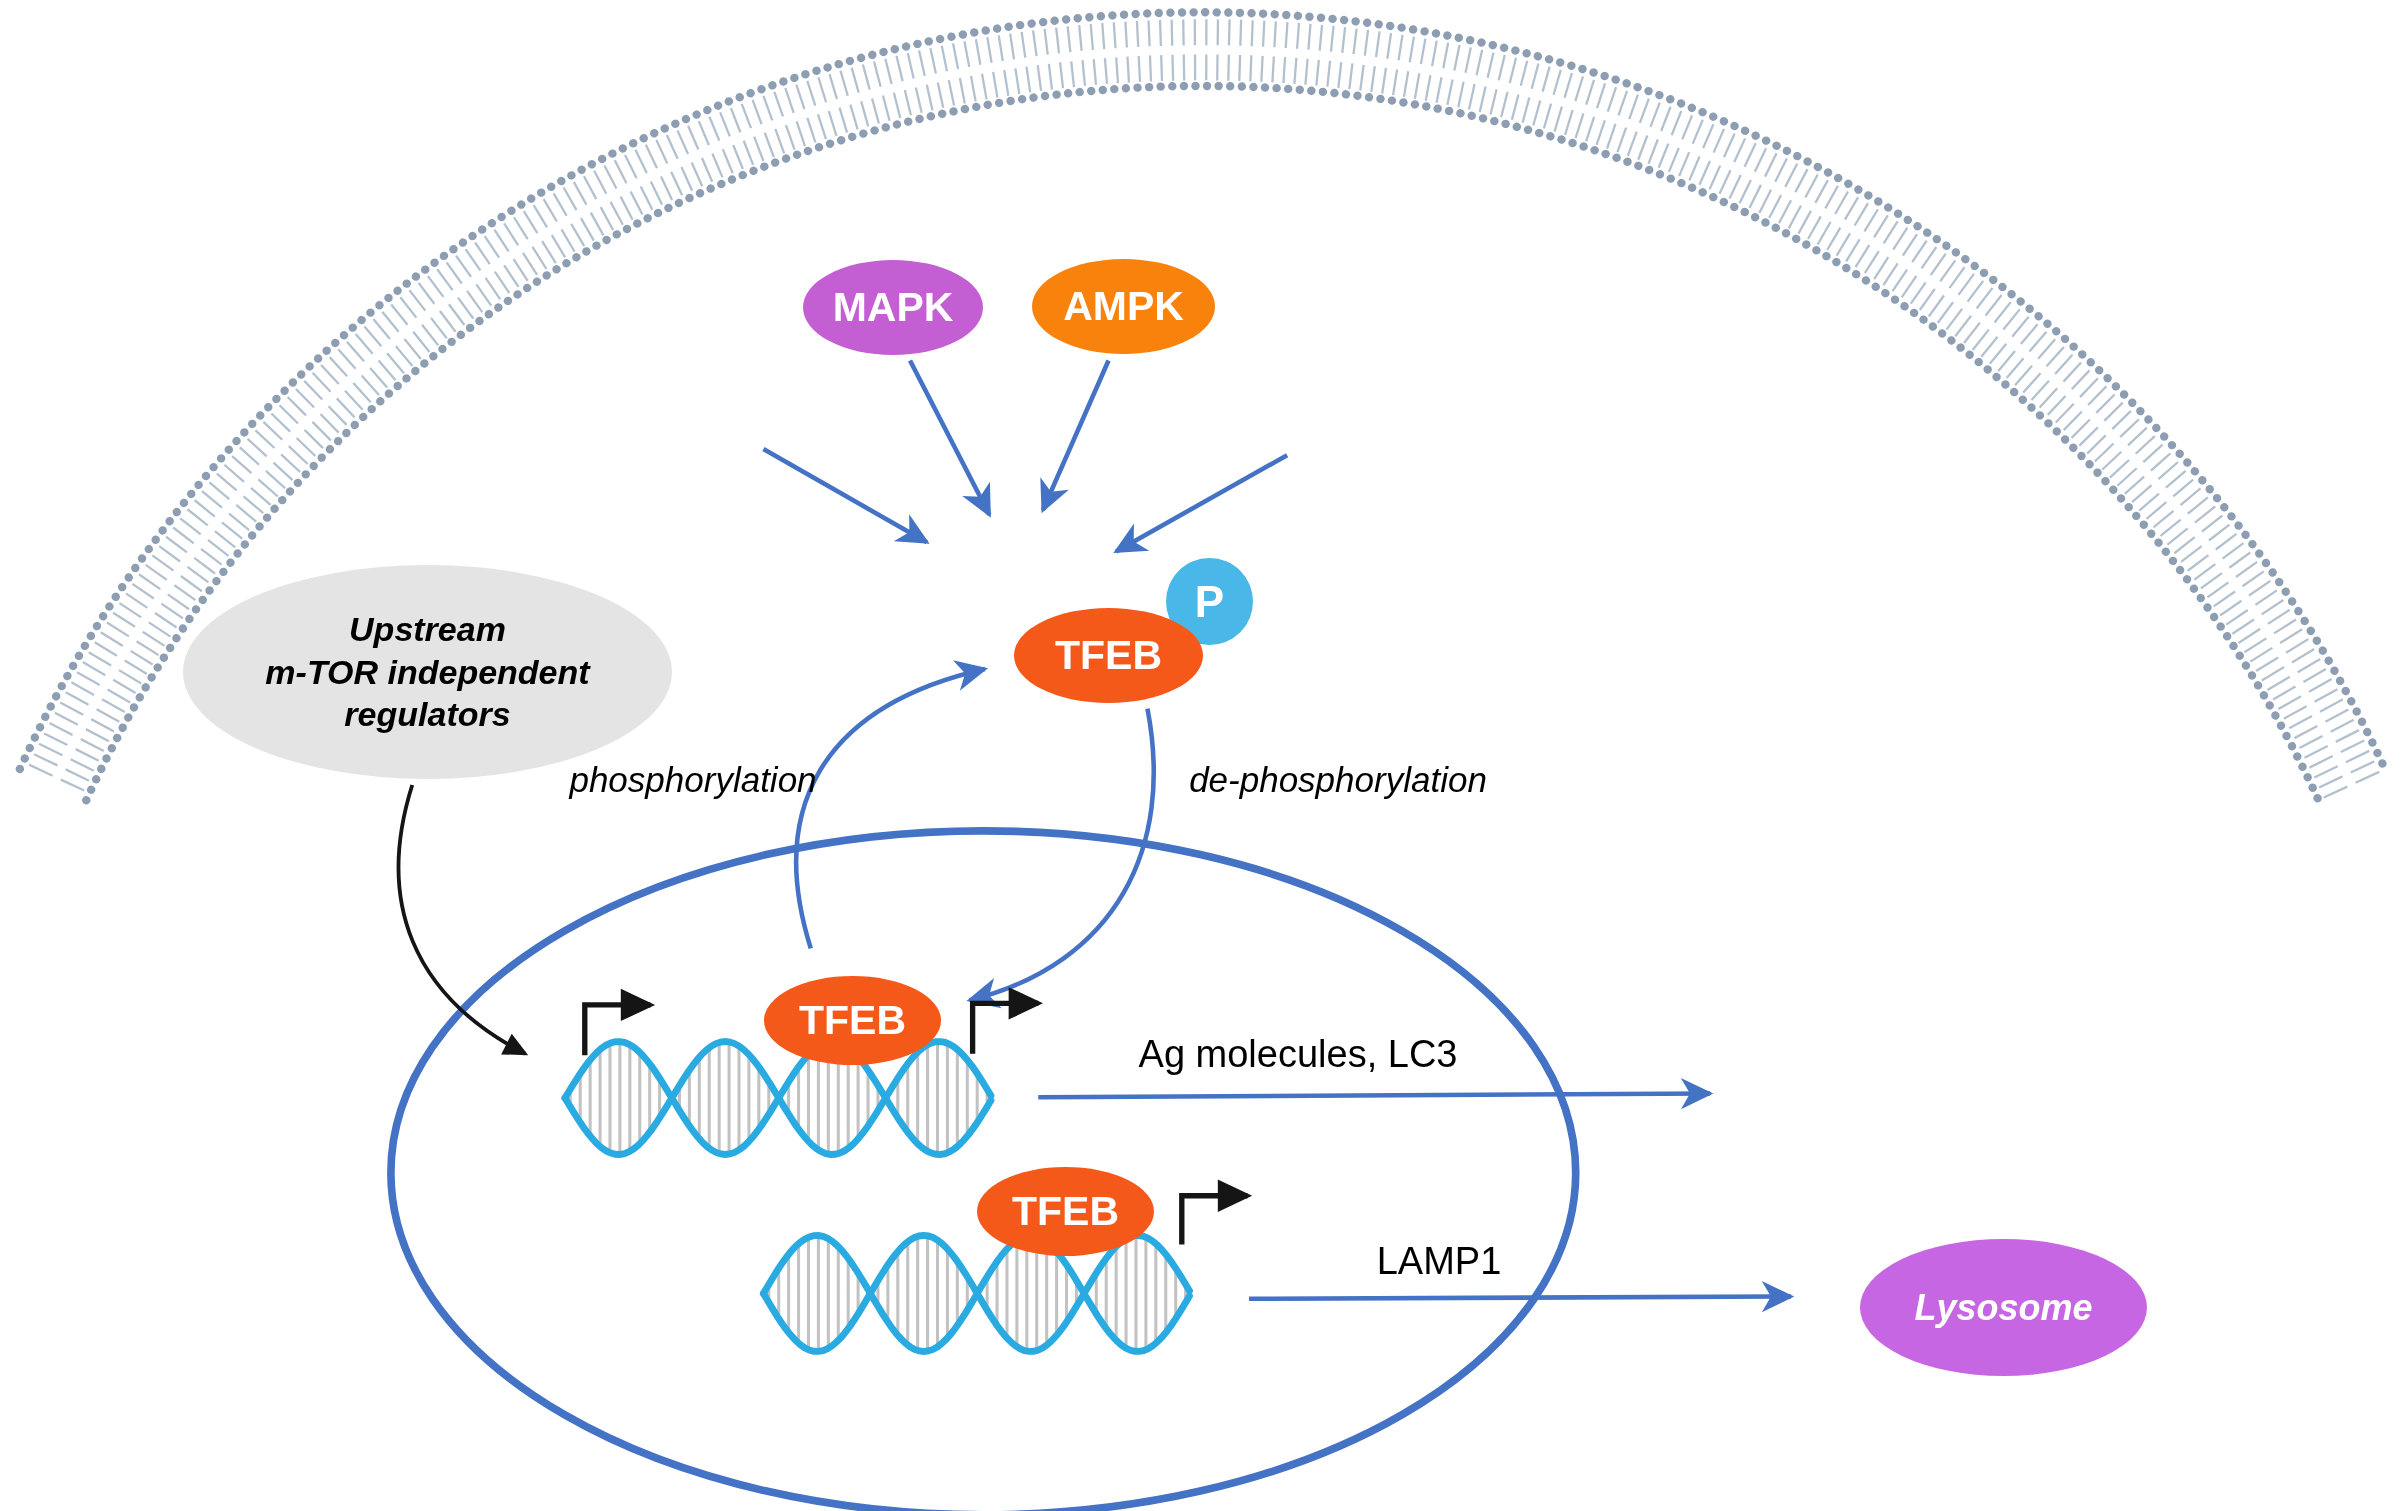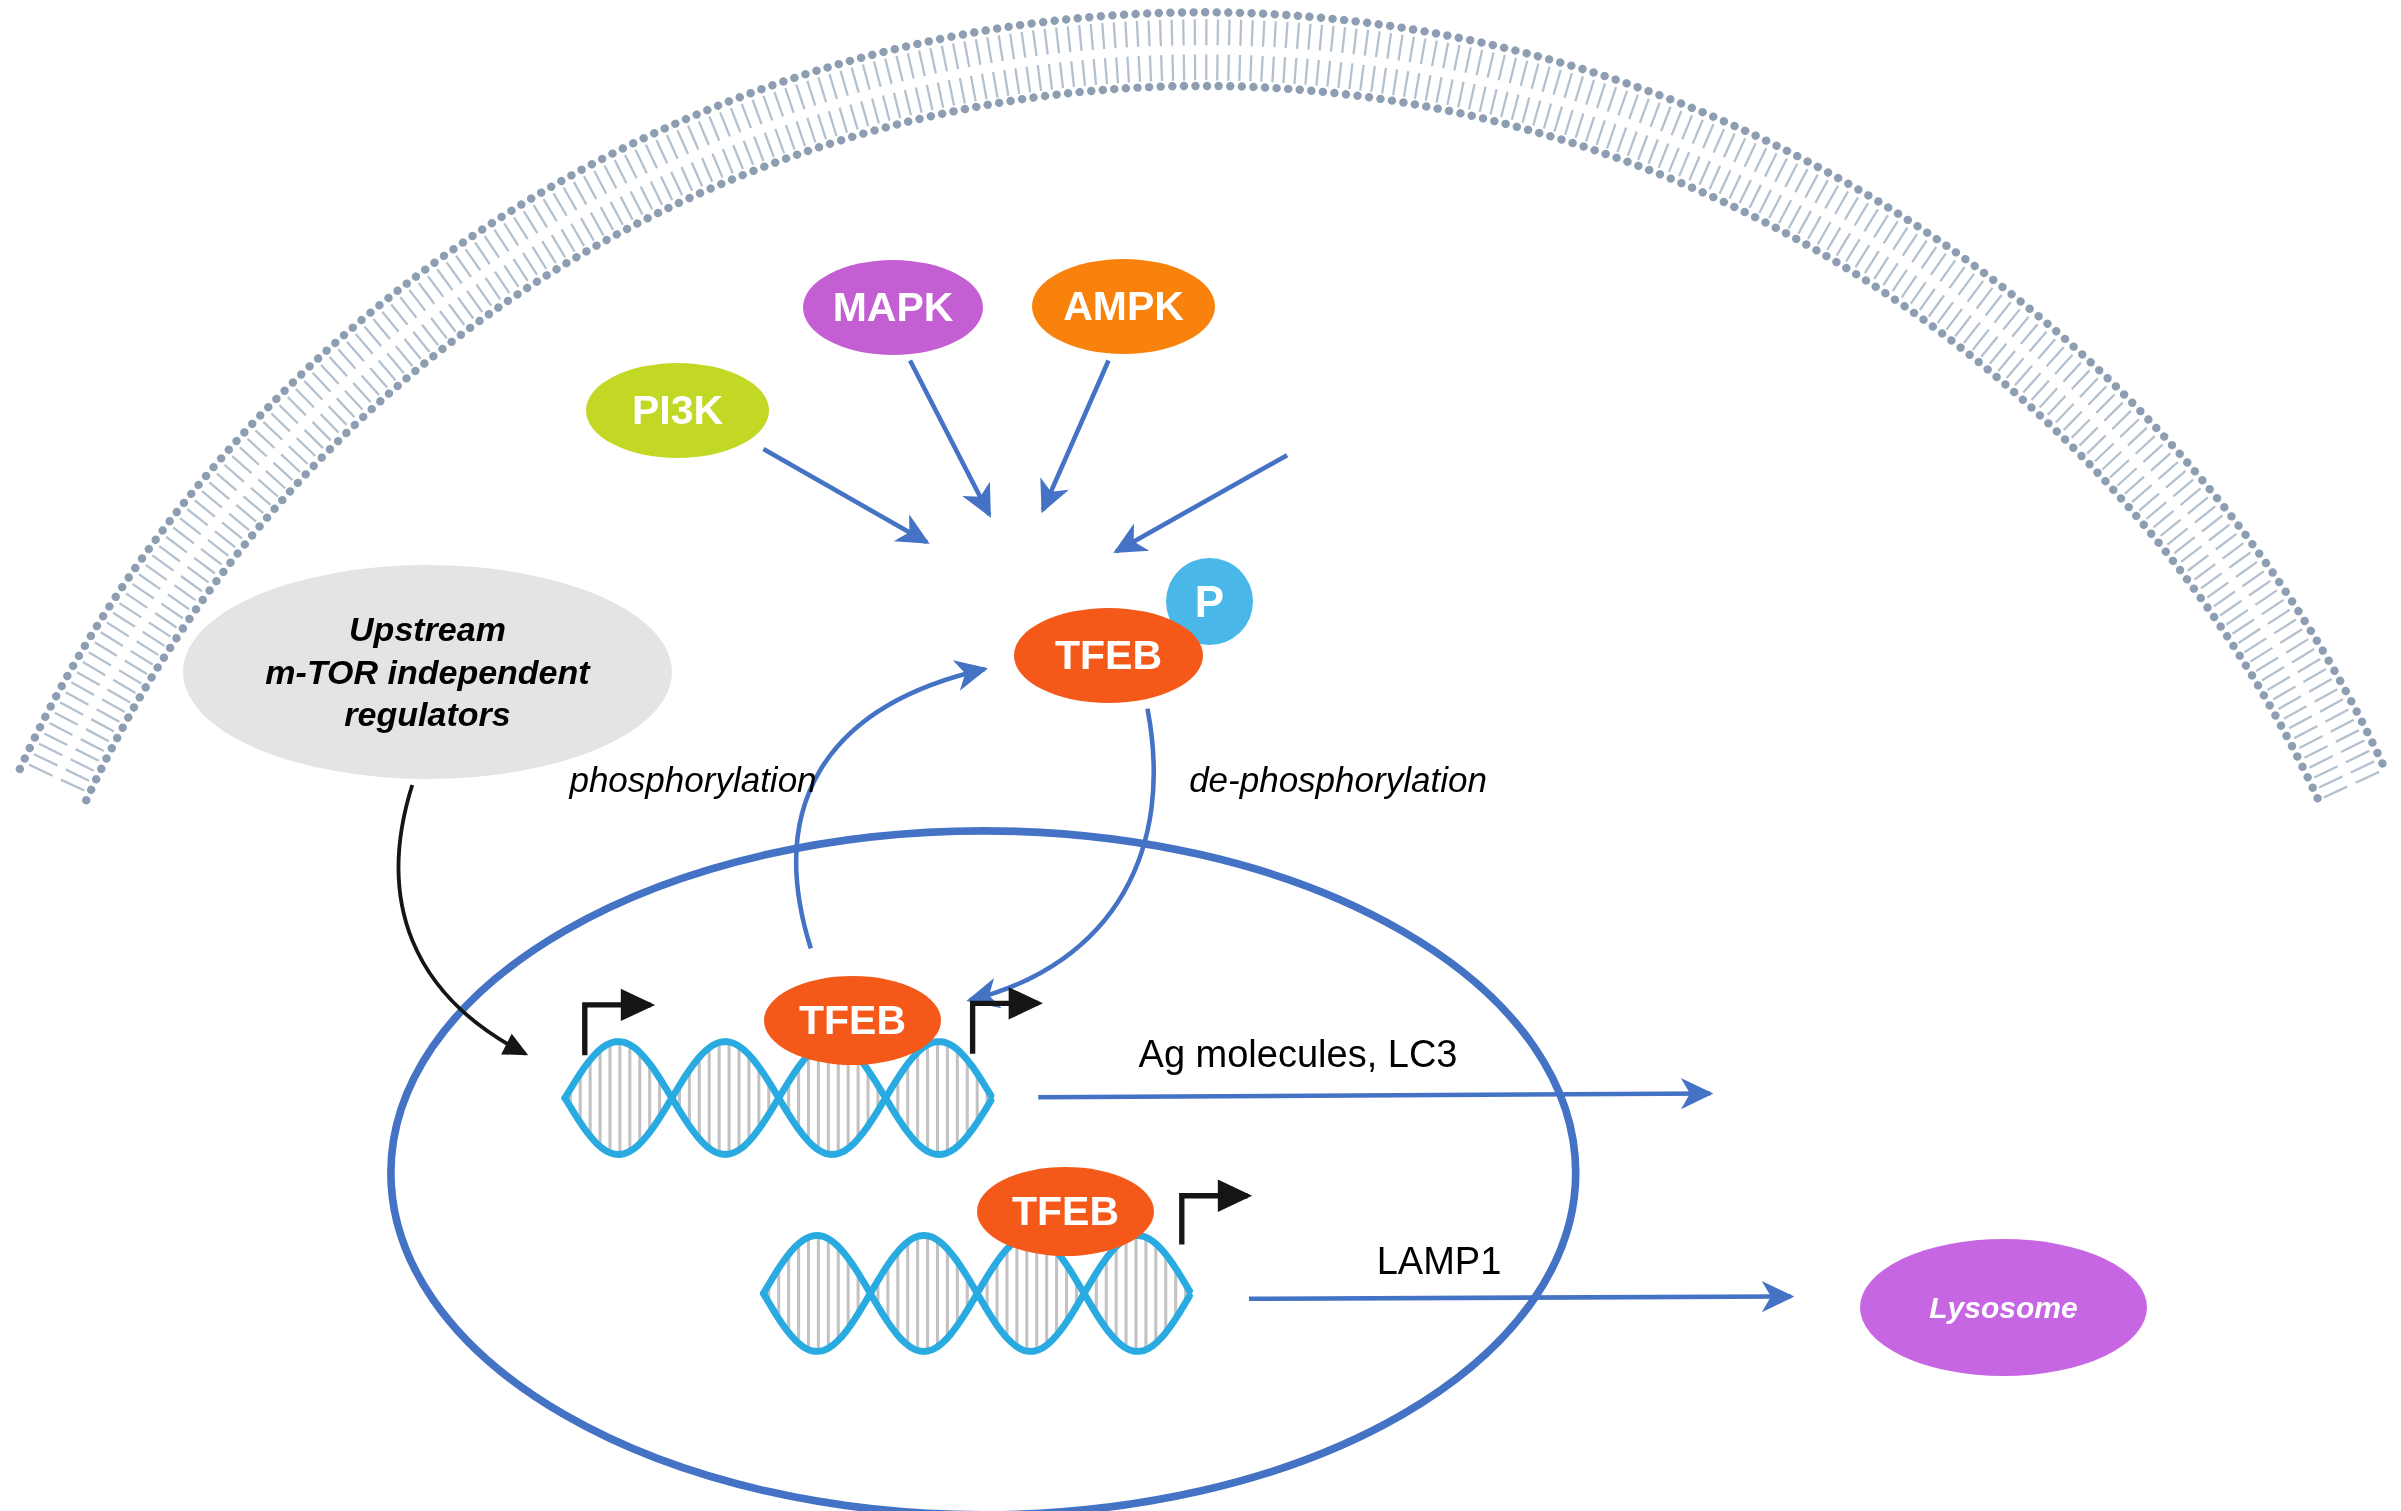--- a/index.html
+++ b/index.html
@@ -78,33 +78,32 @@
     <path class="barrow" d="M1503 928 C1538 1110 1462 1262 1270 1310"></path>
     <path class="barrow" d="M1360 1437 L2240 1432"></path>
     <path class="barrow" d="M1636 1701 L2346 1698"></path>
     <path class="karrow" d="M540 1028 C492 1180 540 1304 688 1380"></path>
 
     <path class="parrow" d="M766 1382 L766 1316 L852 1316"></path>
     <path class="parrow" d="M1274 1380 L1274 1314 L1360 1314"></path>
     <path class="parrow" d="M1548 1630 L1548 1566 L1634 1566"></path>
   </svg>
 
-  <div class="node" style="left:586px;top:363px;width:183px;height:95px;background:#c3d825;">PI3K</div>
   <div class="node" style="left:803px;top:260px;width:180px;height:95px;background:#c45fd3;">MAPK</div>
   <div class="node" style="left:1032px;top:259px;width:183px;height:95px;background:#f8820c;">AMPK</div>
   <div class="node" style="left:1166px;top:558px;width:87px;height:87px;background:#49b8e8;font-size:44px;">P</div>
   <div class="node" style="left:1014px;top:608px;width:189px;height:95px;background:#f4591a;">TFEB</div>
   <div class="node italic prewrap" style="left:183px;top:565px;width:489px;height:214px;background:#e4e4e4;color:#000000;font-size:34px;font-style:italic;">Upstream
 m-TOR independent
 regulators</div>
 
   <div class="node" style="left:764px;top:976px;width:177px;height:89px;background:#f4591a;">TFEB</div>
   <div class="node" style="left:977px;top:1167px;width:177px;height:89px;background:#f4591a;">TFEB</div>
 
-  <div class="node italic" style="left:1860px;top:1239px;width:287px;height:137px;background:#c766e3;font-size:30px;">Lysosome</div>
+  <div class="node italic" style="left:1860px;top:1239px;width:287px;height:137px;background:#c766e3;font-size:36px;">Lysosome</div>
 
   <div class="lbl italic" style="left:693px;top:780px;">phosphorylation</div>
   <div class="lbl italic" style="left:1330px;top:780px;margin-left:8px;">de-phosphorylation</div>
   <div class="lbl" style="left:1298px;top:1054px;">Ag molecules, LC3</div>
   <div class="lbl" style="left:1439px;top:1261px;">LAMP1</div>
 
 </div>
 
 
 </body></html>

